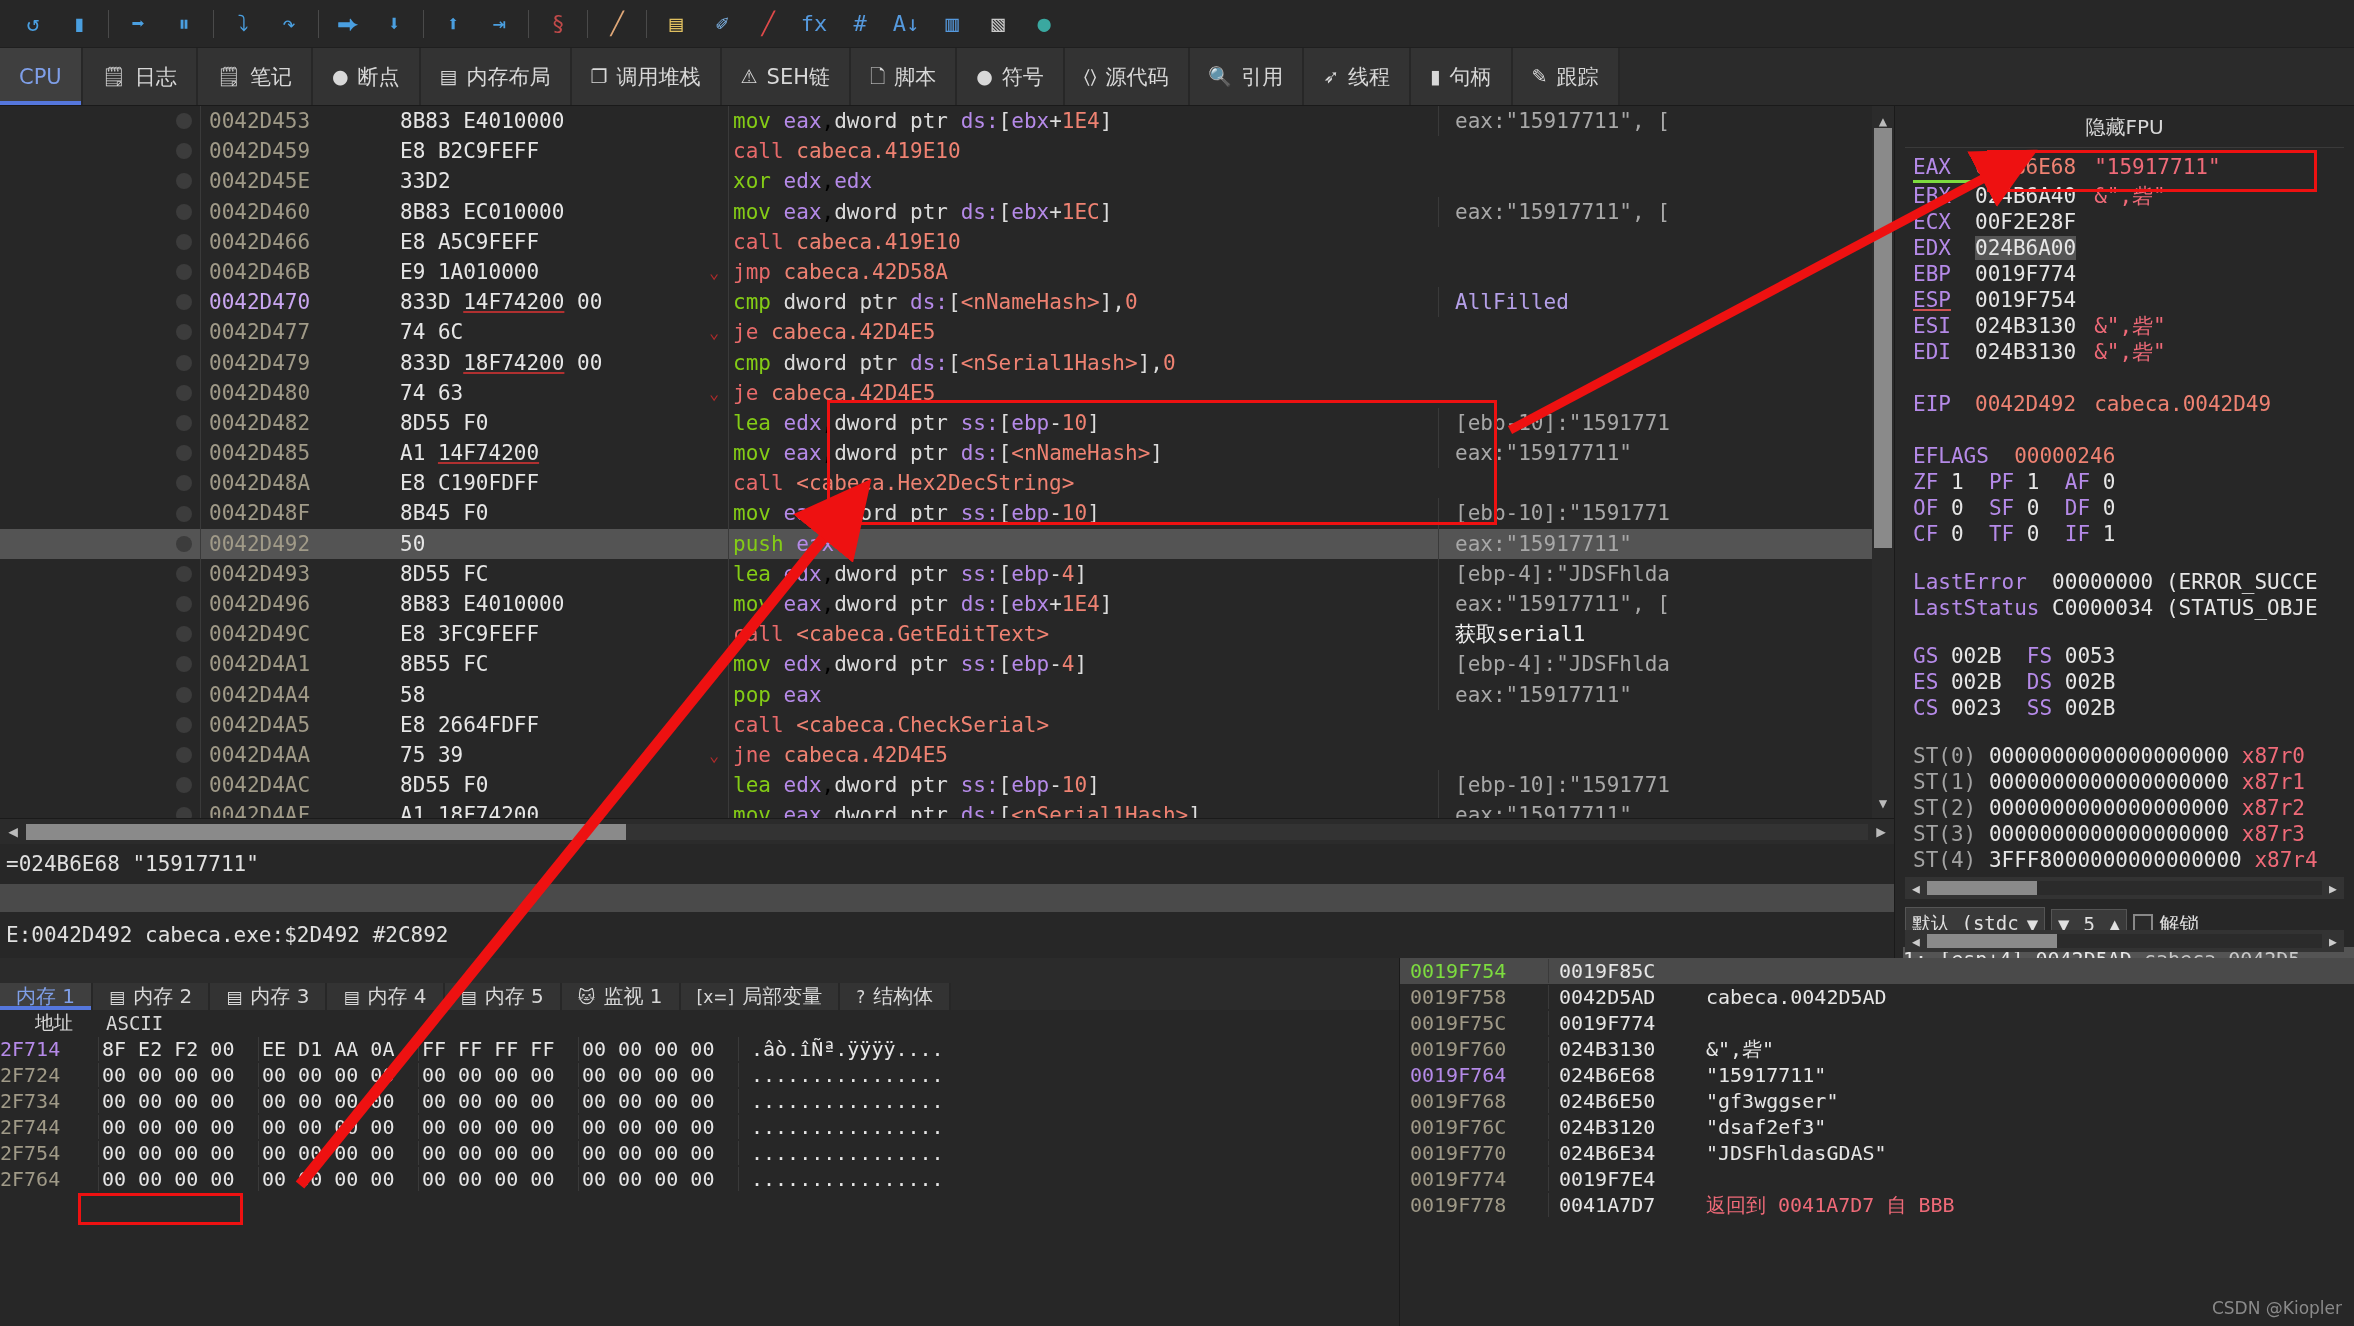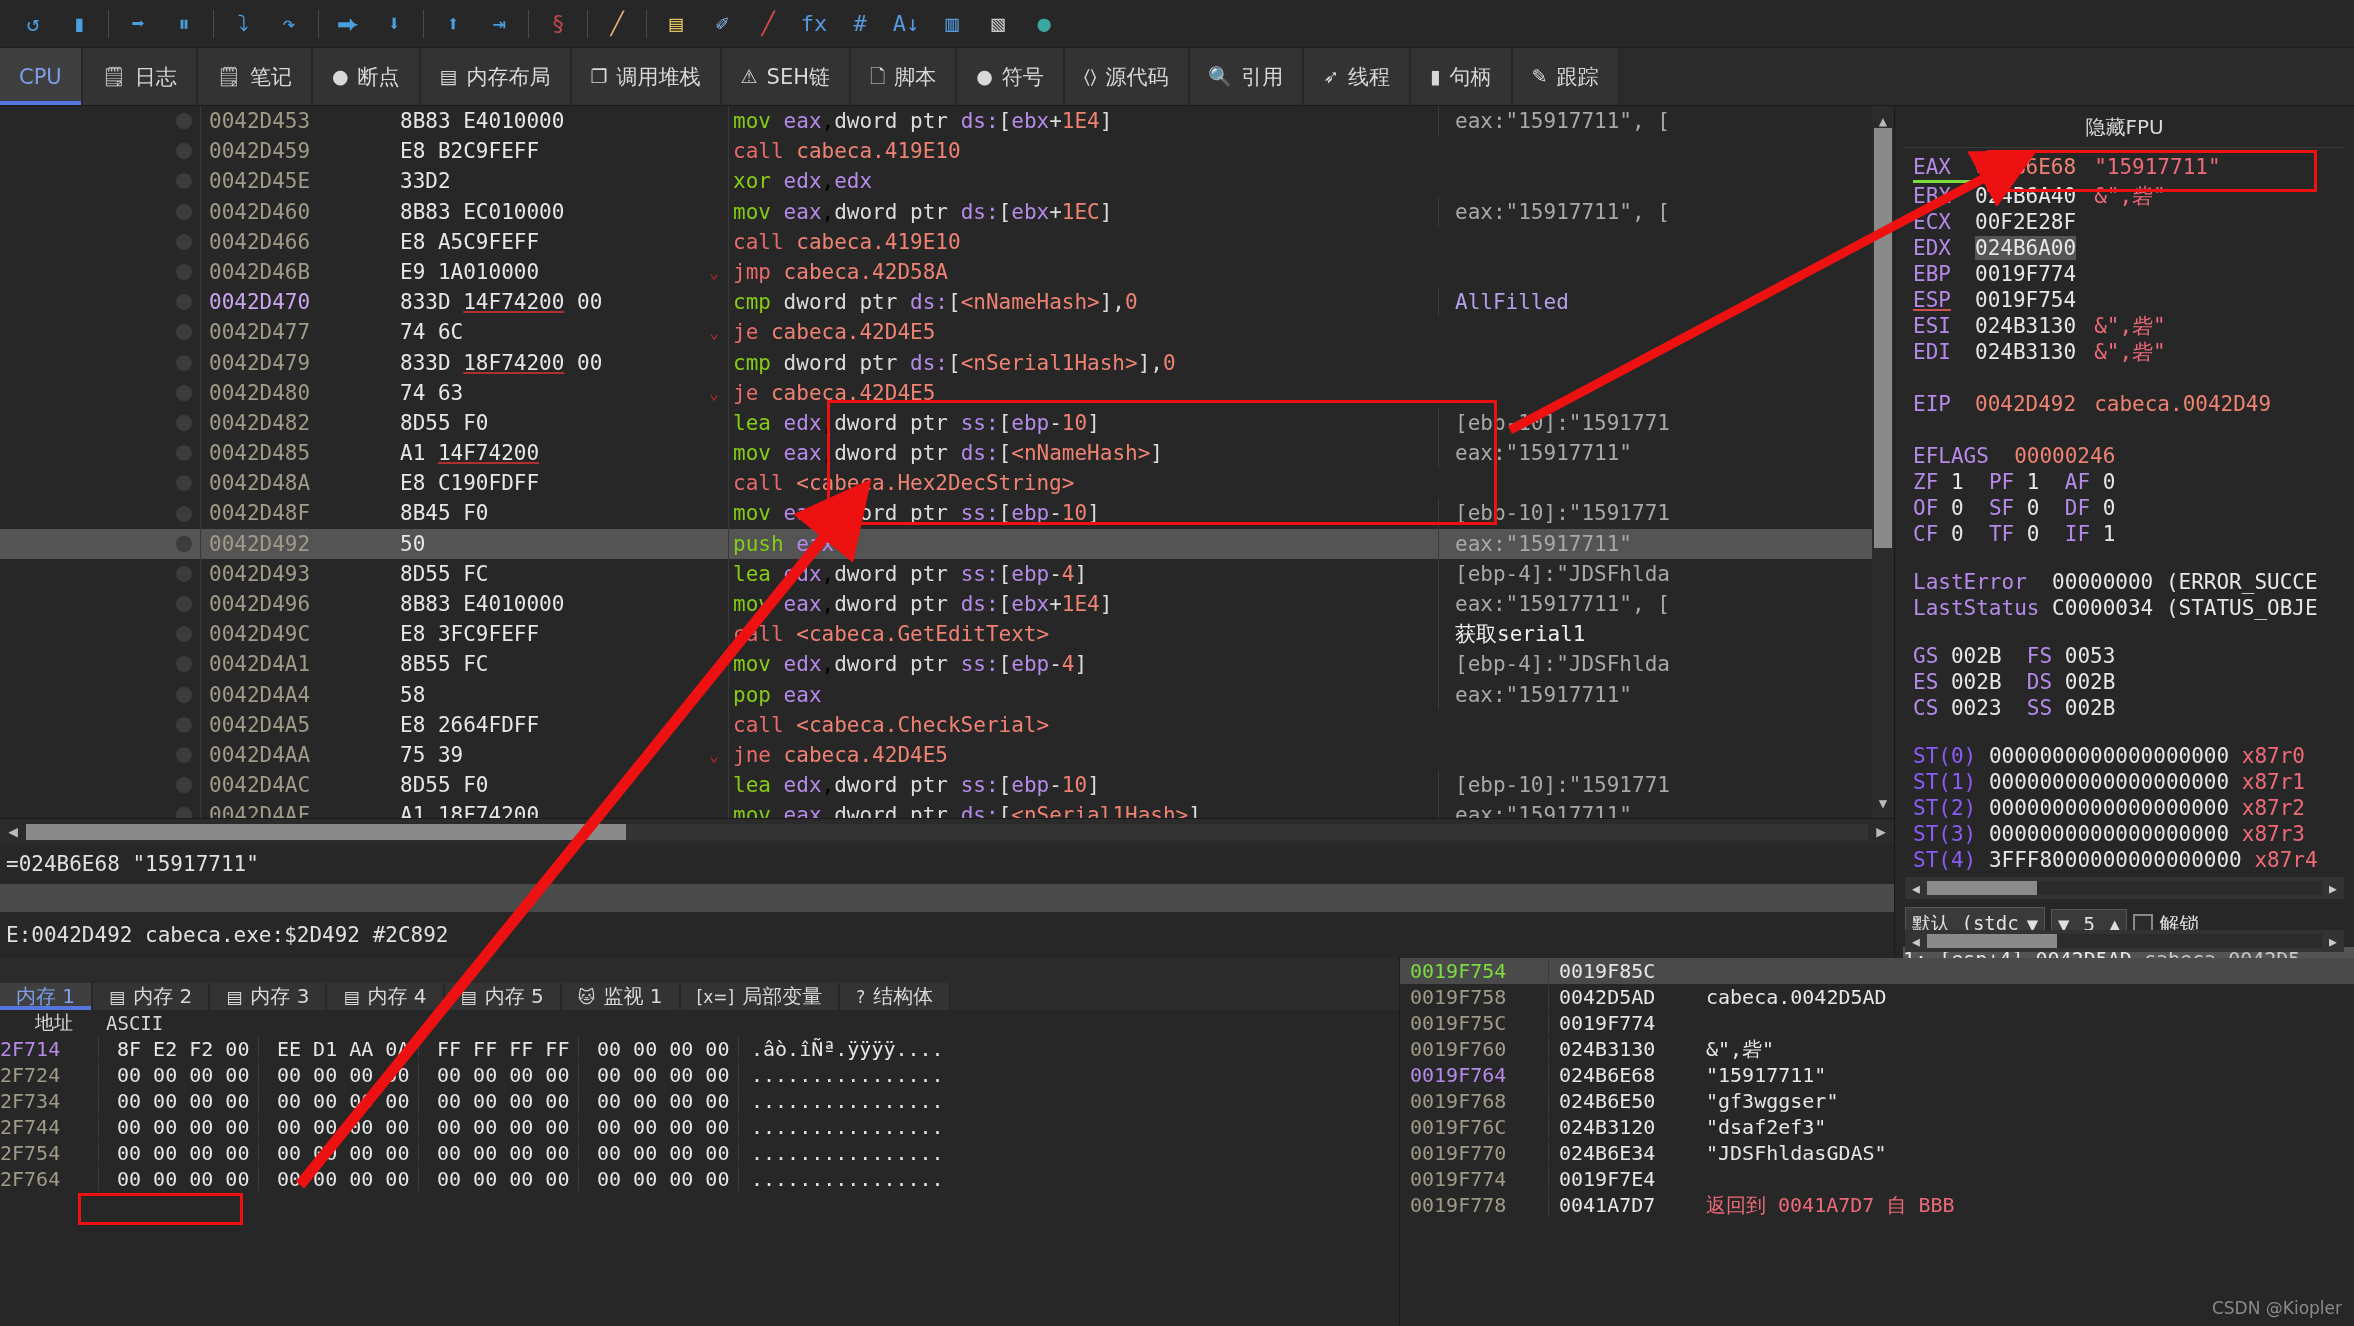--- a/index.html
+++ b/index.html
@@ -101,21 +101,21 @@
   .rname { color:#b58ae8; display:inline-block; width: 62px;}
   .rname.u { text-decoration-color:#d05050; text-underline-offset:2px;}
   .rname.g { border-bottom: 3px solid #7ddc3f; }
   .rval { color:#e6e6e6; }
   .rval.hl { background:#545454; }
   .rval.eax { color:#ef8272; }
   .rstr { color:#ef6a78; margin-left: 18px; }
   .rstr.sym { color:#ef8272; }
   .eflag-v { color:#ef8272; }
   .fl-n { color:#b58ae8;}
-  .stn { color:#8b5cf6;margin-top:23px;}
+  .stn { color:#a3a3a3;margin-top:23px;}
   .x87 { color:#ef6a78; }
 
   .reg-hscroll { margin: 4px 10px 0 10px; height: 22px; background:#333; display:flex; align-items:center;}
   .reg-hscroll .a { width:22px; text-align:center; color:#ccc; font-size:13px;}
   .reg-hscroll .t { flex:1; height:14px; background:#2b2b2b; position:relative;}
   .reg-hscroll .th { position:absolute; left:0; top:0; height:14px; width:110px; background:#8a8a8a;}
 
   .argbar { display:flex; align-items:center; gap:6px; padding: 8px 8px 6px 10px; }
   .combo { background:#3a3a3a; border:1px solid #555; color:#e0e0e0; font-size:19px;
            padding: 3px 6px; display:flex; align-items:center; gap:8px; }
@@ -144,21 +144,21 @@
   .btab.active { background:#3f3f3f; color:#7f9fe8; }
   .btab.active::after{content:""; position:absolute;left:0;right:0;bottom:0;height:4px;background:#5577dd;}
 
   .dump-hdr { height:26px; display:flex; color:#d8d8d8; font-size:19px; align-items:center;}
   .dump-hdr .h-addr{width:98px; padding-left:10px;text-align:center;}
   .dump-hdr .h-hex{width:650px; padding-left:10px;}
   .dump-hdr .h-ascii{padding-left:8px;}
   .dumprow { height:26px; display:flex; align-items:center; font-size:20px; white-space:nowrap;}
   .d-addr { width:98px; color:#b58ae8; }
   .d-addr.grey { color:#a09a88;}
-  .d-grp { width:160px; color:#e6e6e6; padding-left:18px; border-left:1px solid #3a3a3a;}
+  .d-grp { width:160px; color:#e6e6e6; padding-left:3px; border-left:1px solid #3a3a3a;}
   .d-ascii { color:#e6e6e6; padding-left:12px; border-left:1px solid #3a3a3a;}
 
   .srow { height:26px; display:flex; align-items:center; font-size:20px; white-space:nowrap;}
   .srow.sel { background:#4a4a4a;}
   .s-addr { width:148px; padding-left:10px; color:#a09a88;}
   .s-addr.green { color:#7ddc3f;}
   .s-addr.purple { color:#b58ae8;}
   .s-val { width:148px; color:#e6e6e6; border-left:1px solid #3a3a3a; padding-left:10px;}
   .s-cmt { color:#e6e6e6; padding-left:10px; }
   .s-cmt.red { color:#ef6a78;}

